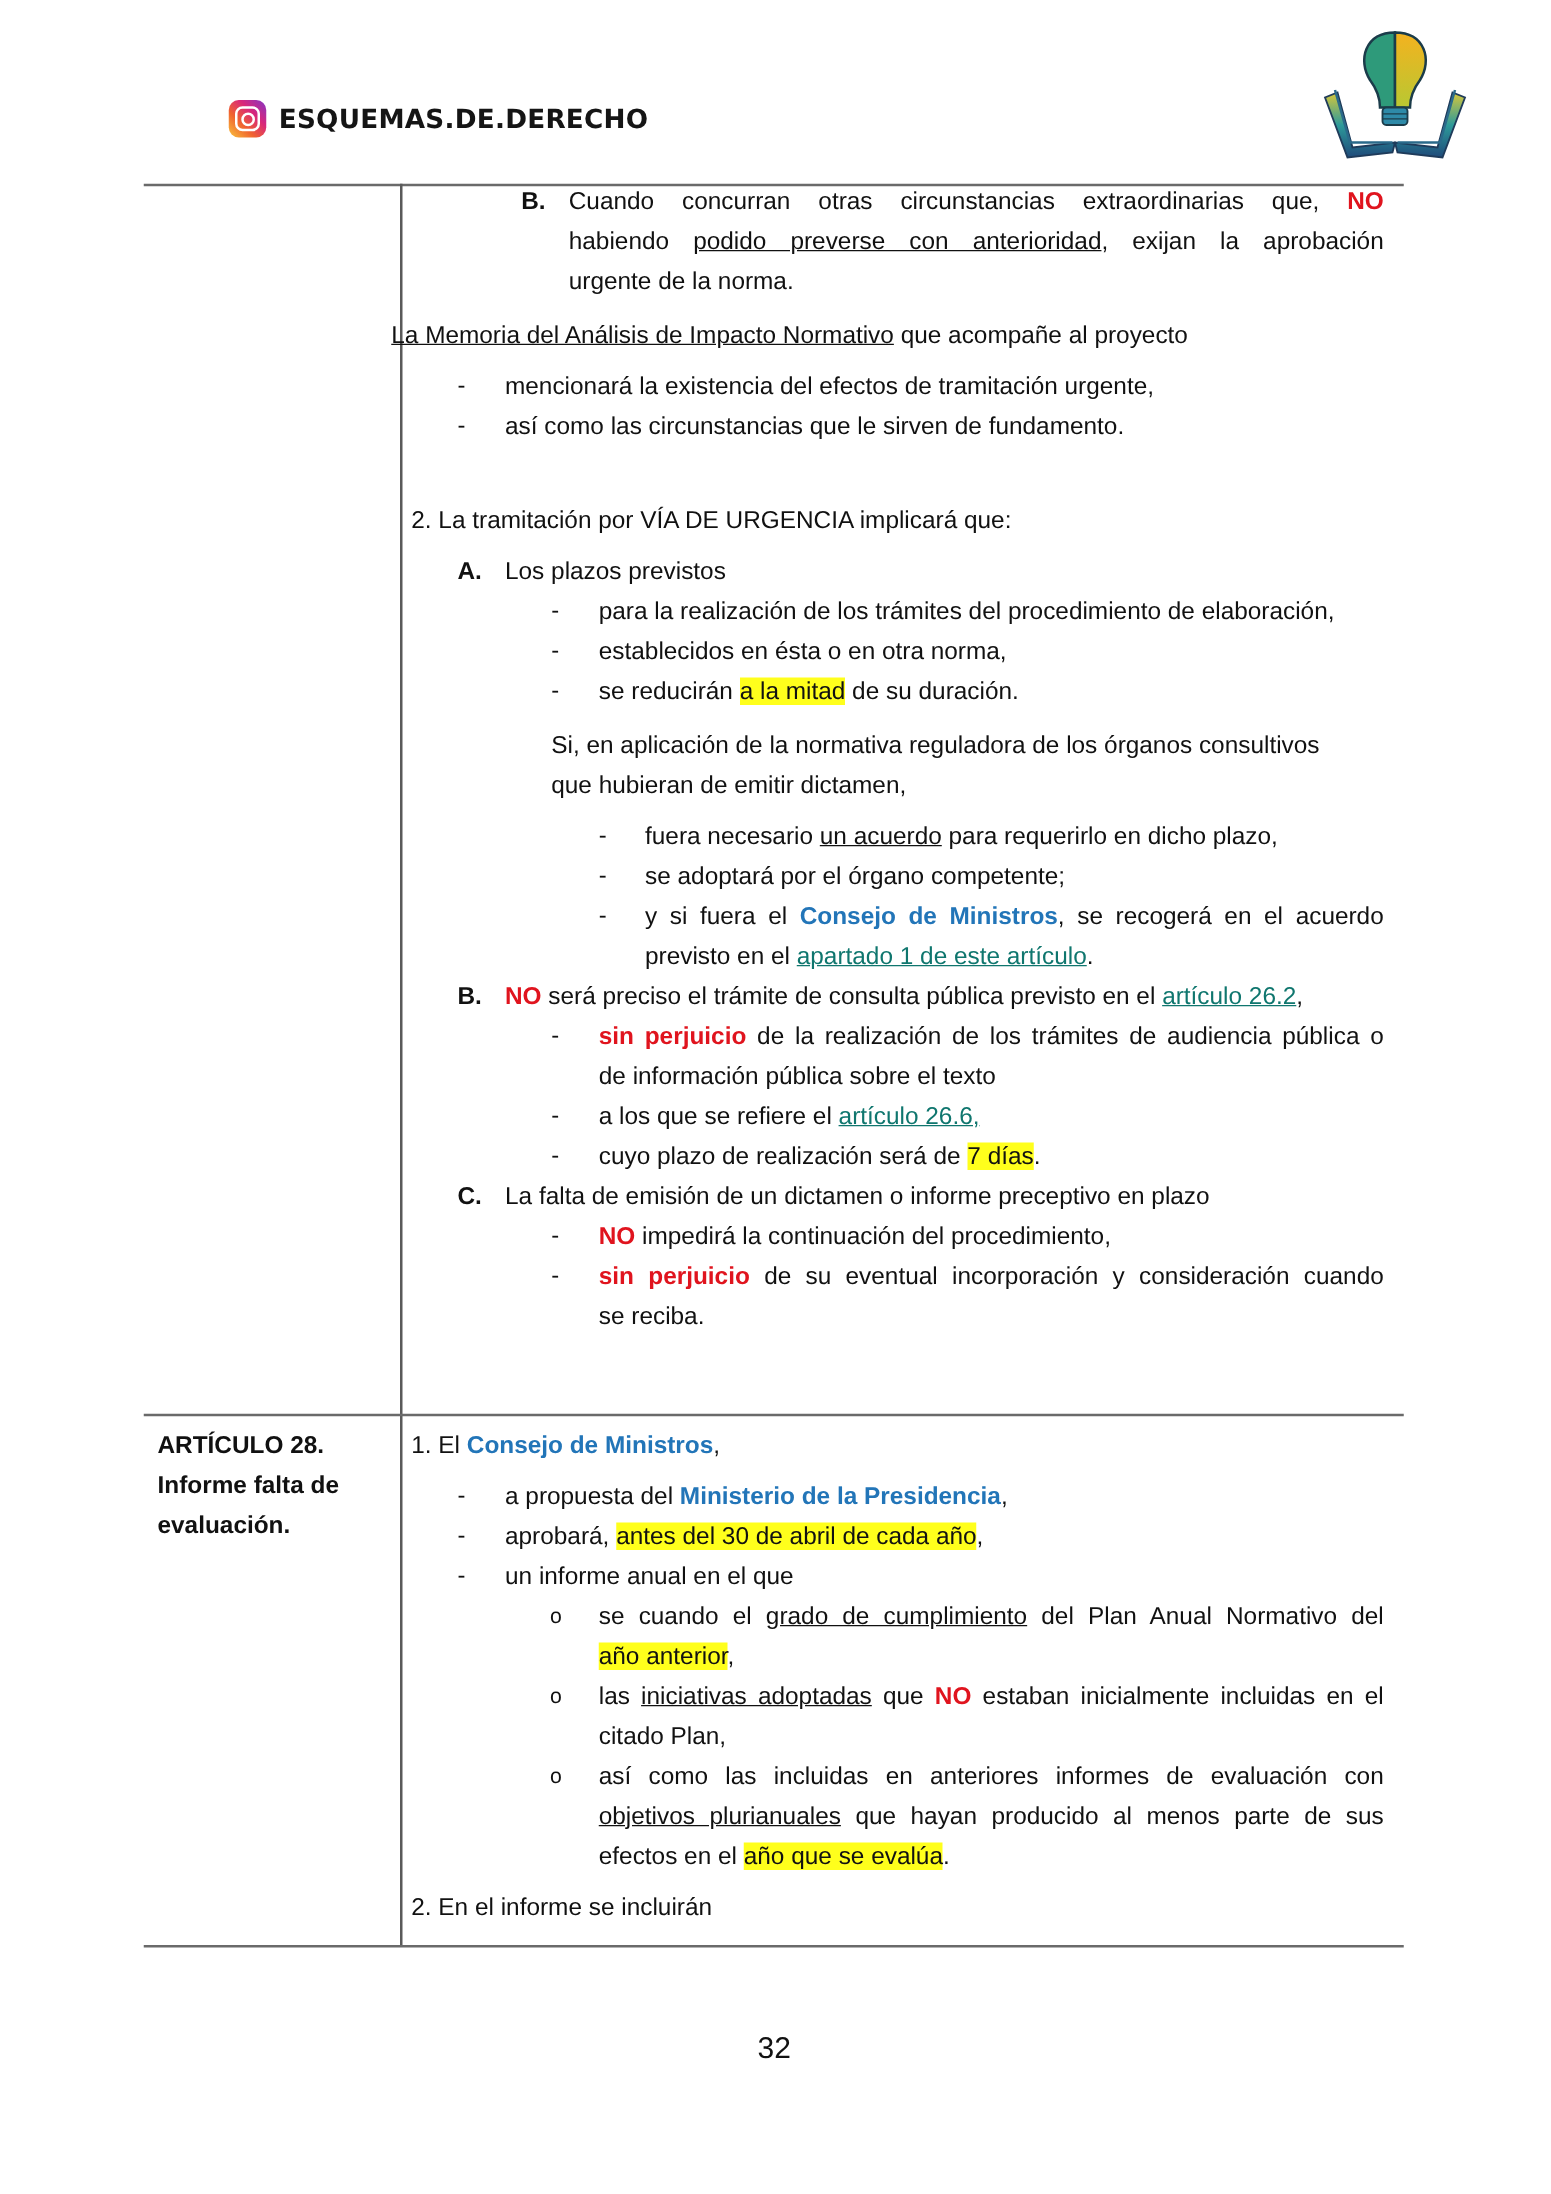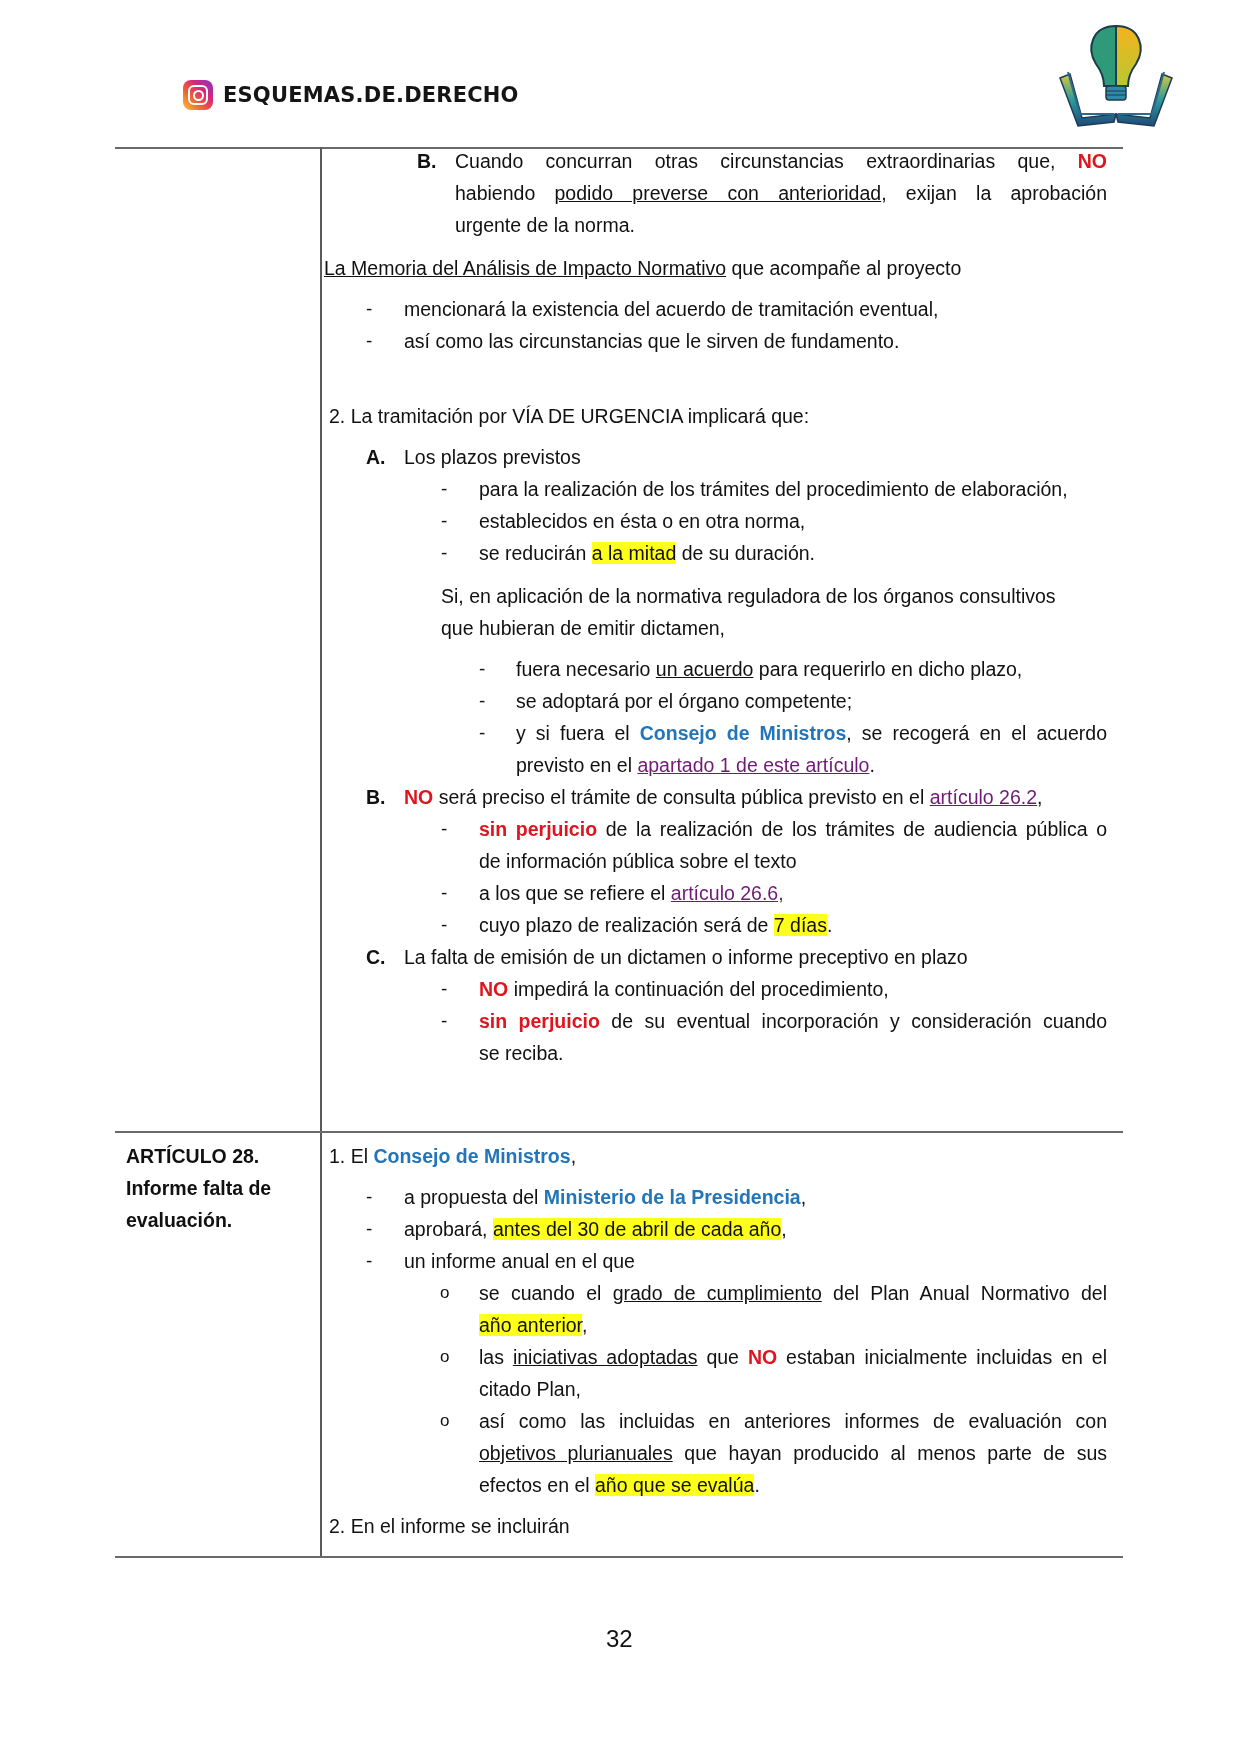--- a/index.html
+++ b/index.html
@@ -18,21 +18,21 @@
 
   .table { position: absolute; left: 115px; top: 147px; width: 1008px; height: 1410px; }
   .hline { position: absolute; left: 0; width: 1008px; height: 2px; background: #6a6a6a; }
   .vline { position: absolute; left: 205px; width: 1.5px; background: #5a5a5a; }
 
   .t { position: absolute; font-family: "Liberation Sans", sans-serif; font-size: 19.5px; line-height: 32px; color: #111; white-space: nowrap; }
   .j { text-align: justify; text-align-last: justify; white-space: normal; }
   b { font-weight: normal; }
   .red { color: #e0141e; font-weight: bold; }
   .blue { color: #2275b8; font-weight: bold; }
-  .link { color: #701a75; text-decoration: underline; }
+  .link { color: #0f766e; text-decoration: underline; }
   .u { text-decoration: underline; }
   .hl { background: #ffff1c; }
   .dash { position: absolute; font-size: 19px; line-height: 32px; }
   .circ { position: absolute; font-size: 17px; line-height: 32px; }
   .pagenum { position: absolute; left: 606px; top: 1625px; font-size: 24px; }
 </style>
 </head>
 <body>
 
 <div class="header-brand">
@@ -68,23 +68,23 @@
   <div class="hline" style="top:984px"></div>
   <div class="hline" style="top:1409px"></div>
 </div>
 
 <div>
   <span class="t" style="left:417px; top:145px; font-weight:bold">B.</span>
   <div class="t j" style="left:455px; top:145px; width:652px"><span>Cuando concurran </span><b>otras circunstancias extraordinarias</b><span> que, </span><span class="red">NO</span></div>
   <div class="t j" style="left:455px; top:177px; width:652px"><span>habiendo </span><span class="u">podido preverse con anterioridad</span><span>, exijan la aprobación</span></div>
   <div class="t" style="left:455px; top:209px">urgente de la norma.</div>
 
-  <div class="t" style="left:324px; top:252px"><span class="u">La Memoria del Análisis de Impacto Normativo</span><span> que acompañe al proyecto</span></div>
+  <div class="t" style="left:313px; top:252px"><span class="u">La Memoria del Análisis de Impacto Normativo</span><span> que acompañe al proyecto</span></div>
   <span class="dash" style="left:366px; top:293px">-</span>
-  <div class="t" style="left:404px; top:293px">mencionará la existencia del acuerdo de tramitación eventual,</div>
+  <div class="t" style="left:404px; top:293px">mencionará la existencia del efectos de tramitación urgente,</div>
   <span class="dash" style="left:366px; top:325px">-</span>
   <div class="t" style="left:404px; top:325px">así como las circunstancias que le sirven de fundamento.</div>
 
   <div class="t" style="left:329px; top:400px"><span>2. La </span><b>tramitación por VÍA DE URGENCIA</b><span> implicará que:</span></div>
 
   <span class="t" style="left:366px; top:441px; font-weight:bold">A.</span>
   <div class="t" style="left:404px; top:441px"><b>Los plazos</b><span> previstos</span></div>
   <span class="dash" style="left:441px; top:473px">-</span>
   <div class="t" style="left:479px; top:473px">para la realización de los trámites del procedimiento de elaboración,</div>
   <span class="dash" style="left:441px; top:505px">-</span>

